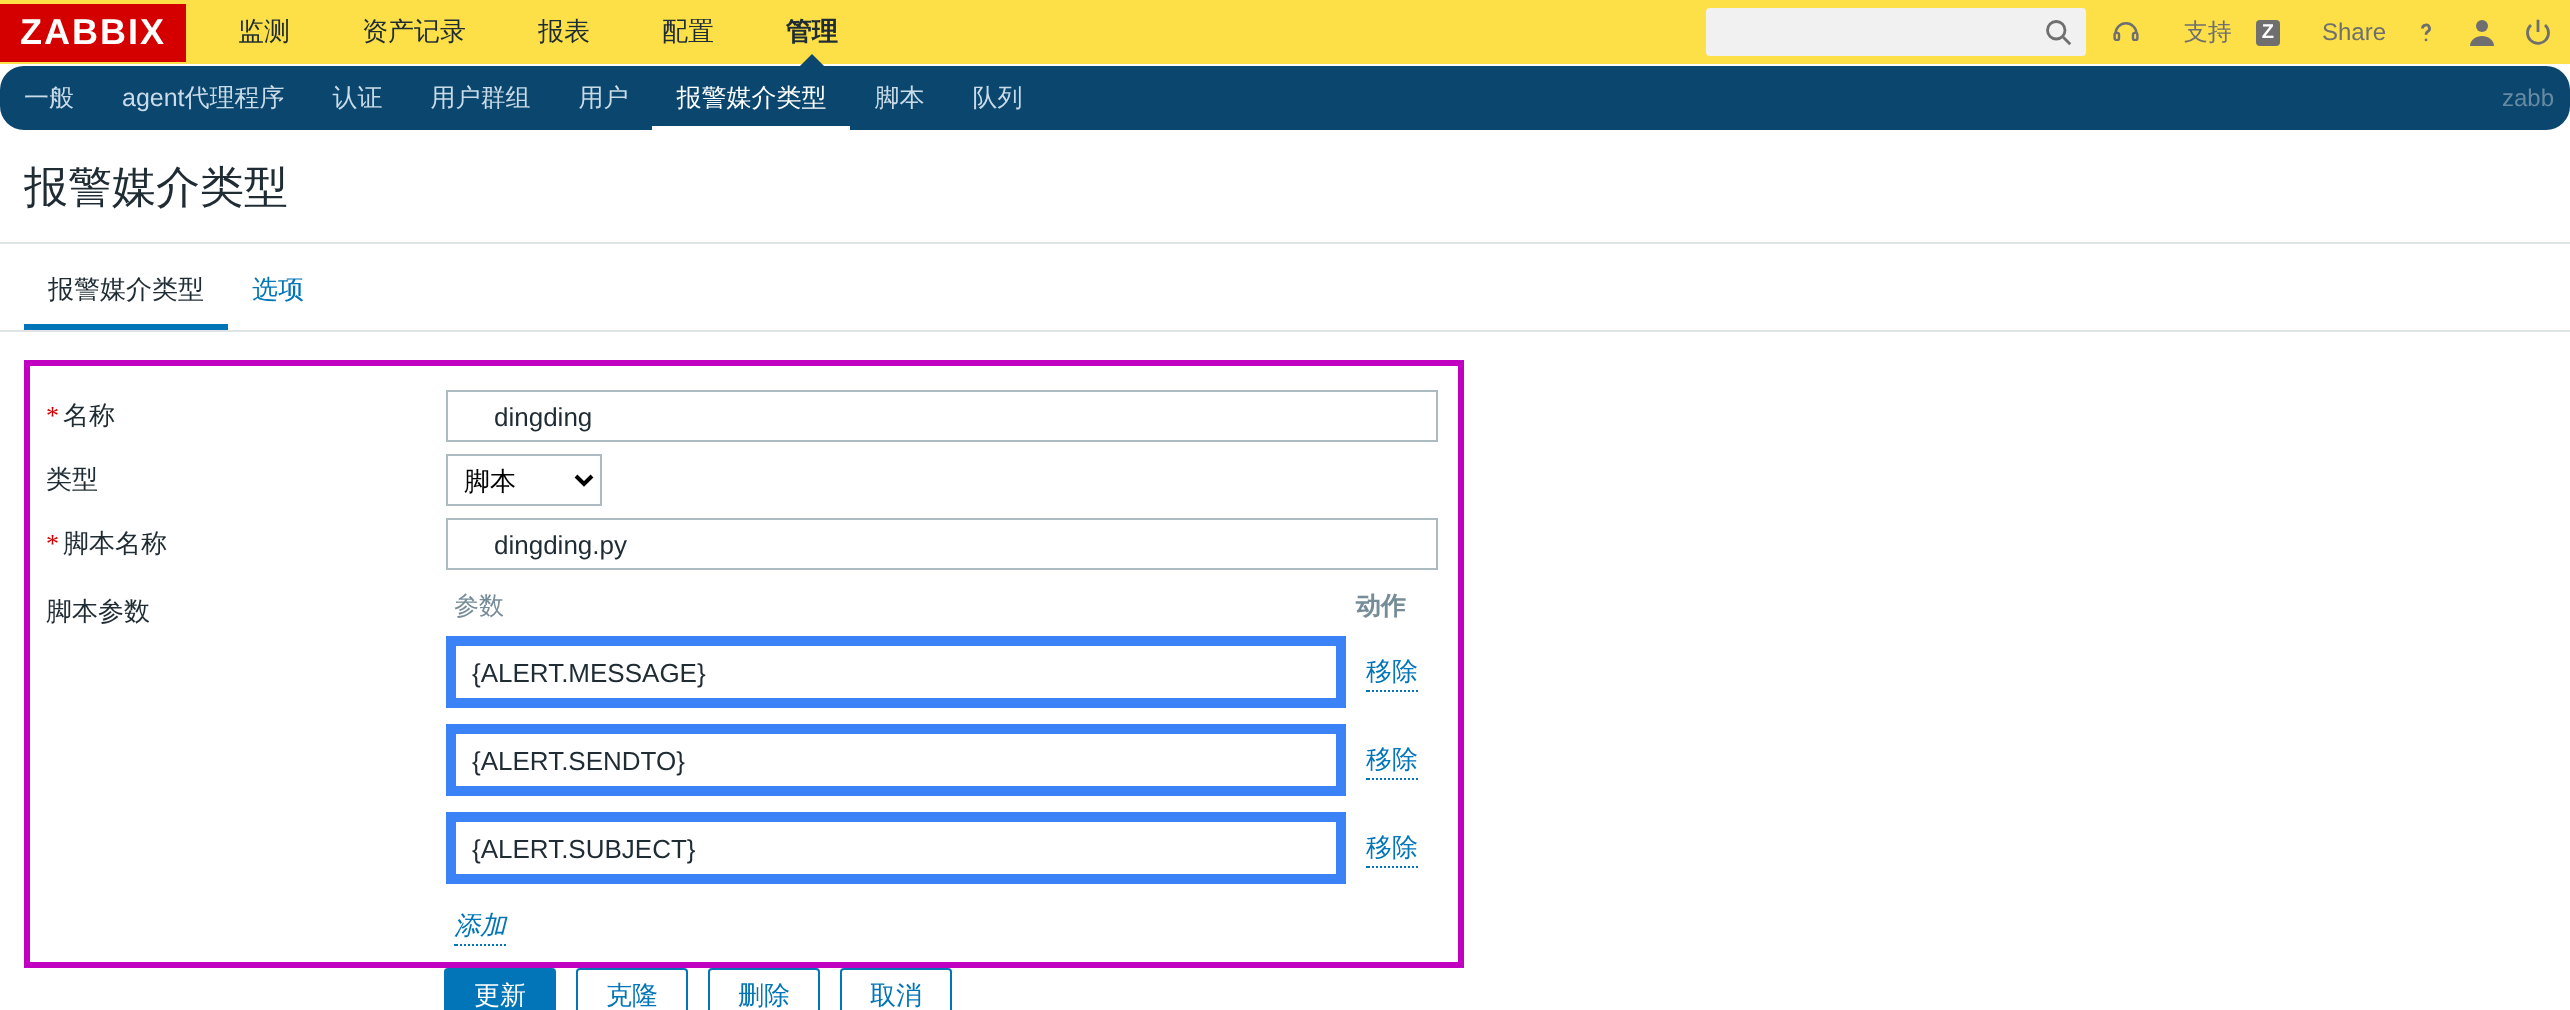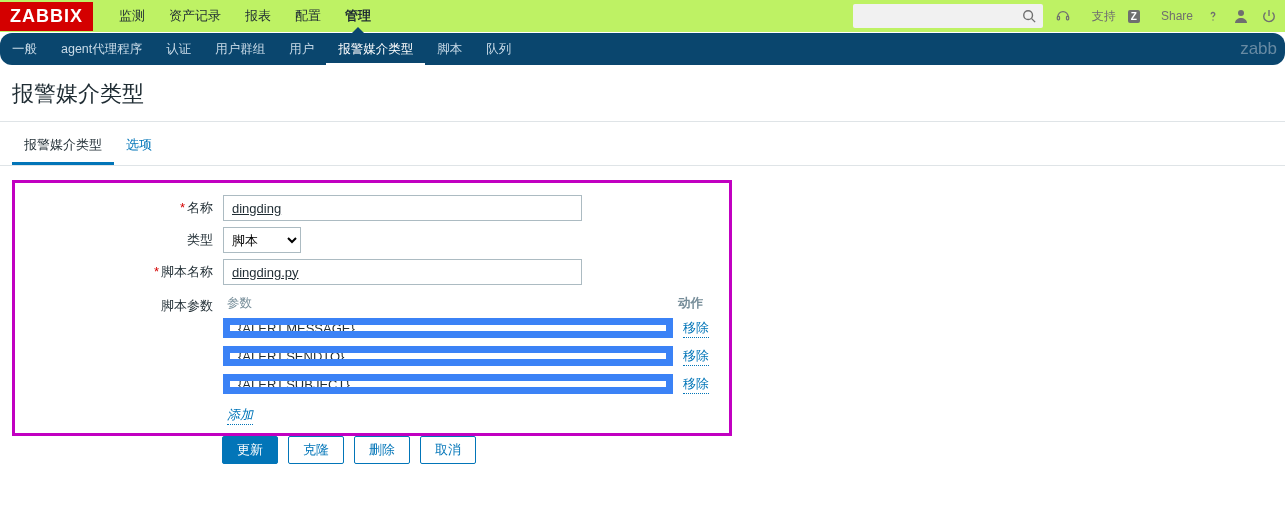--- a/index.html
+++ b/index.html
@@ -1,62 +1,62 @@
 <!DOCTYPE html>
 <html><head>
 <meta charset="utf-8">
 <style>
   * { box-sizing: border-box; margin: 0; padding: 0; }
   body { font-family: Arial, "Microsoft YaHei", sans-serif; font-size: 13px; color: #1f2c33; background: #fff; }
 
   
-  .topbar { display: flex; align-items: center; height: 32px; background: #bef264; padding: 16px 0; border-bottom: 1px solid #fff; }
+  .topbar { display: flex; align-items: center; height: 32px; background: #fde047; padding: 16px 0; border-bottom: 1px solid #fff; }
   .logo { background: #d40000; color: #fff; font-weight: 900; font-size: 18px; letter-spacing: 1px; padding: 4px 10px; margin-right: 14px; font-family: Arial, sans-serif; }
-  .main-nav { display: flex; gap: 0; }
+  .main-nav { display: flex; gap: 12px; }
   .main-nav .item { padding: 7px 12px; color: #1f2c33; cursor: pointer; position: relative; }
   .main-nav .item.active { font-weight: 600; }
   .main-nav .item.active::after { content: ""; position: absolute; left: 50%; bottom: -1px; transform: translateX(-50%); width: 0; height: 0; border-left: 6px solid transparent; border-right: 6px solid transparent; border-bottom: 6px solid #0a466e; }
   .spacer { flex: 1; }
   .top-right { display: flex; align-items: center; gap: 12px; padding-right: 8px; }
   .search-box { display: flex; align-items: center; background: #f1f1f1; height: 24px; width: 190px; border-radius: 2px; padding: 0 6px; justify-content: flex-end; }
   .icon { width: 16px; height: 16px; display: inline-flex; align-items: center; justify-content: center; color: #6f6f6f; }
   .top-right .link { color: #6f6f6f; font-size: 12px; display: flex; align-items: center; gap: 21px; cursor: pointer; }
   .share-badge { background: #6f6f6f; color: #fff; font-size: 10px; font-weight: 700; padding: 1px 3px; border-radius: 2px; }
 
   
   .subnav { background: #0a466e; height: 32px; display: flex; align-items: center; padding: 0 0; color: #b9d4e6; font-size: 12.5px; border-radius: 12px; }
   .subnav .sitem { padding: 8px 12px; cursor: pointer; color: #c9dbe8; }
   .subnav .sitem.active { color: #fff; border-bottom: 3px solid #fff; padding-bottom: 5px; }
-  .subnav .brand-right { margin-left: auto; padding-right: 8px; color: #678aa3; font-size: 17px; }
+  .subnav .brand-right { margin-left: auto; padding-right: 8px; color: #678aa3; font-size: 12px; }
 
   
   .page-title { font-size: 22px; color: #1f2c33; padding: 14px 12px 12px; font-weight: 400; border-bottom: 1px solid #dfe4e7; }
 
   
   .tabs { display: flex; gap: 0; padding: 0 12px; border-bottom: 1px solid #dfe4e7; margin-top: 4px; }
   .tabs .tab { padding: 10px 12px 8px; font-size: 13px; cursor: pointer; color: #0275b8; }
   .tabs .tab.active { color: #1f2c33; border-bottom: 3px solid #0275b8; font-weight: 400; }
 
   
   .form-wrap { padding: 14px 12px; }
   .highlight-box { border: 3px solid #c100c1; padding: 6px 8px 8px; width: 720px; margin-left: 0; }
   .form-row { display: flex; align-items: center; margin: 6px 0; }
-  .form-label { width: 200px; text-align: right; padding-right: 10px; font-size: 13px; color: #1f2c33; }
+  .form-label { width: 200px; padding-right: 10px; font-size: 13px; color: #1f2c33; font-family: Liberation Serif, serif; }
   .form-label .req { color: #d40000; margin-right: 2px; }
-  .text-input { height: 26px; border: 1px solid #acbbc2; padding: 0 8px; font-size: 13px; width: 359px; color: #1f2c33; text-decoration: underline; }
+  .text-input { height: 26px; border: 1px solid #acbbc2; padding: 0 23px; font-size: 13px; width: 496px; color: #1f2c33; }
   .select { height: 26px; border: 1px solid #acbbc2; font-size: 13px; width: 78px; background: #fff; padding: 0 4px; }
 
   
   .params-wrap { display: flex; }
   .params-table { margin-left: 0; }
   .params-header { display: flex; color: #768d99; font-size: 12.5px; padding: 4px 0 6px; }
   .params-header .col-param { width: 455px; padding-left: 4px; }
   .params-header .col-action { width: 40px; font-weight: bold; }
   .param-row { display: flex; align-items: center; margin-bottom: 8px; }
-  .param-row input { width: 450px; height: 20px; border: 7px solid #3b82f6; padding: 0 8px; font-size: 13px; color: #1f2c33; }
+  .param-row input { width: 450px; height: 36px; border: 5px solid #3b82f6; padding: 0 8px; font-size: 13px; color: #1f2c33; }
   .link-action { color: #0275b8; font-size: 13px; margin-left: 10px; cursor: pointer; border-bottom: 1px dotted #0275b8; }
   .add-link { color: #0275b8; cursor: pointer; border-bottom: 1px dotted #0275b8; display: inline-block; margin-top: 4px; margin-left: 4px; font-style: italic; }
 
   
   .enabled-row { display: flex; align-items: center; margin: 14px 0 12px; }
   .enabled-row input[type=checkbox] { width: 16px; height: 16px; accent-color: #0275b8; }
 
   
   .btn-row { display: flex; gap: 10px; margin-left: 210px; }
   .btn { height: 28px; padding: 0 14px; font-size: 13px; border: 1px solid #0275b8; background: #fff; color: #0275b8; cursor: pointer; border-radius: 2px; }

